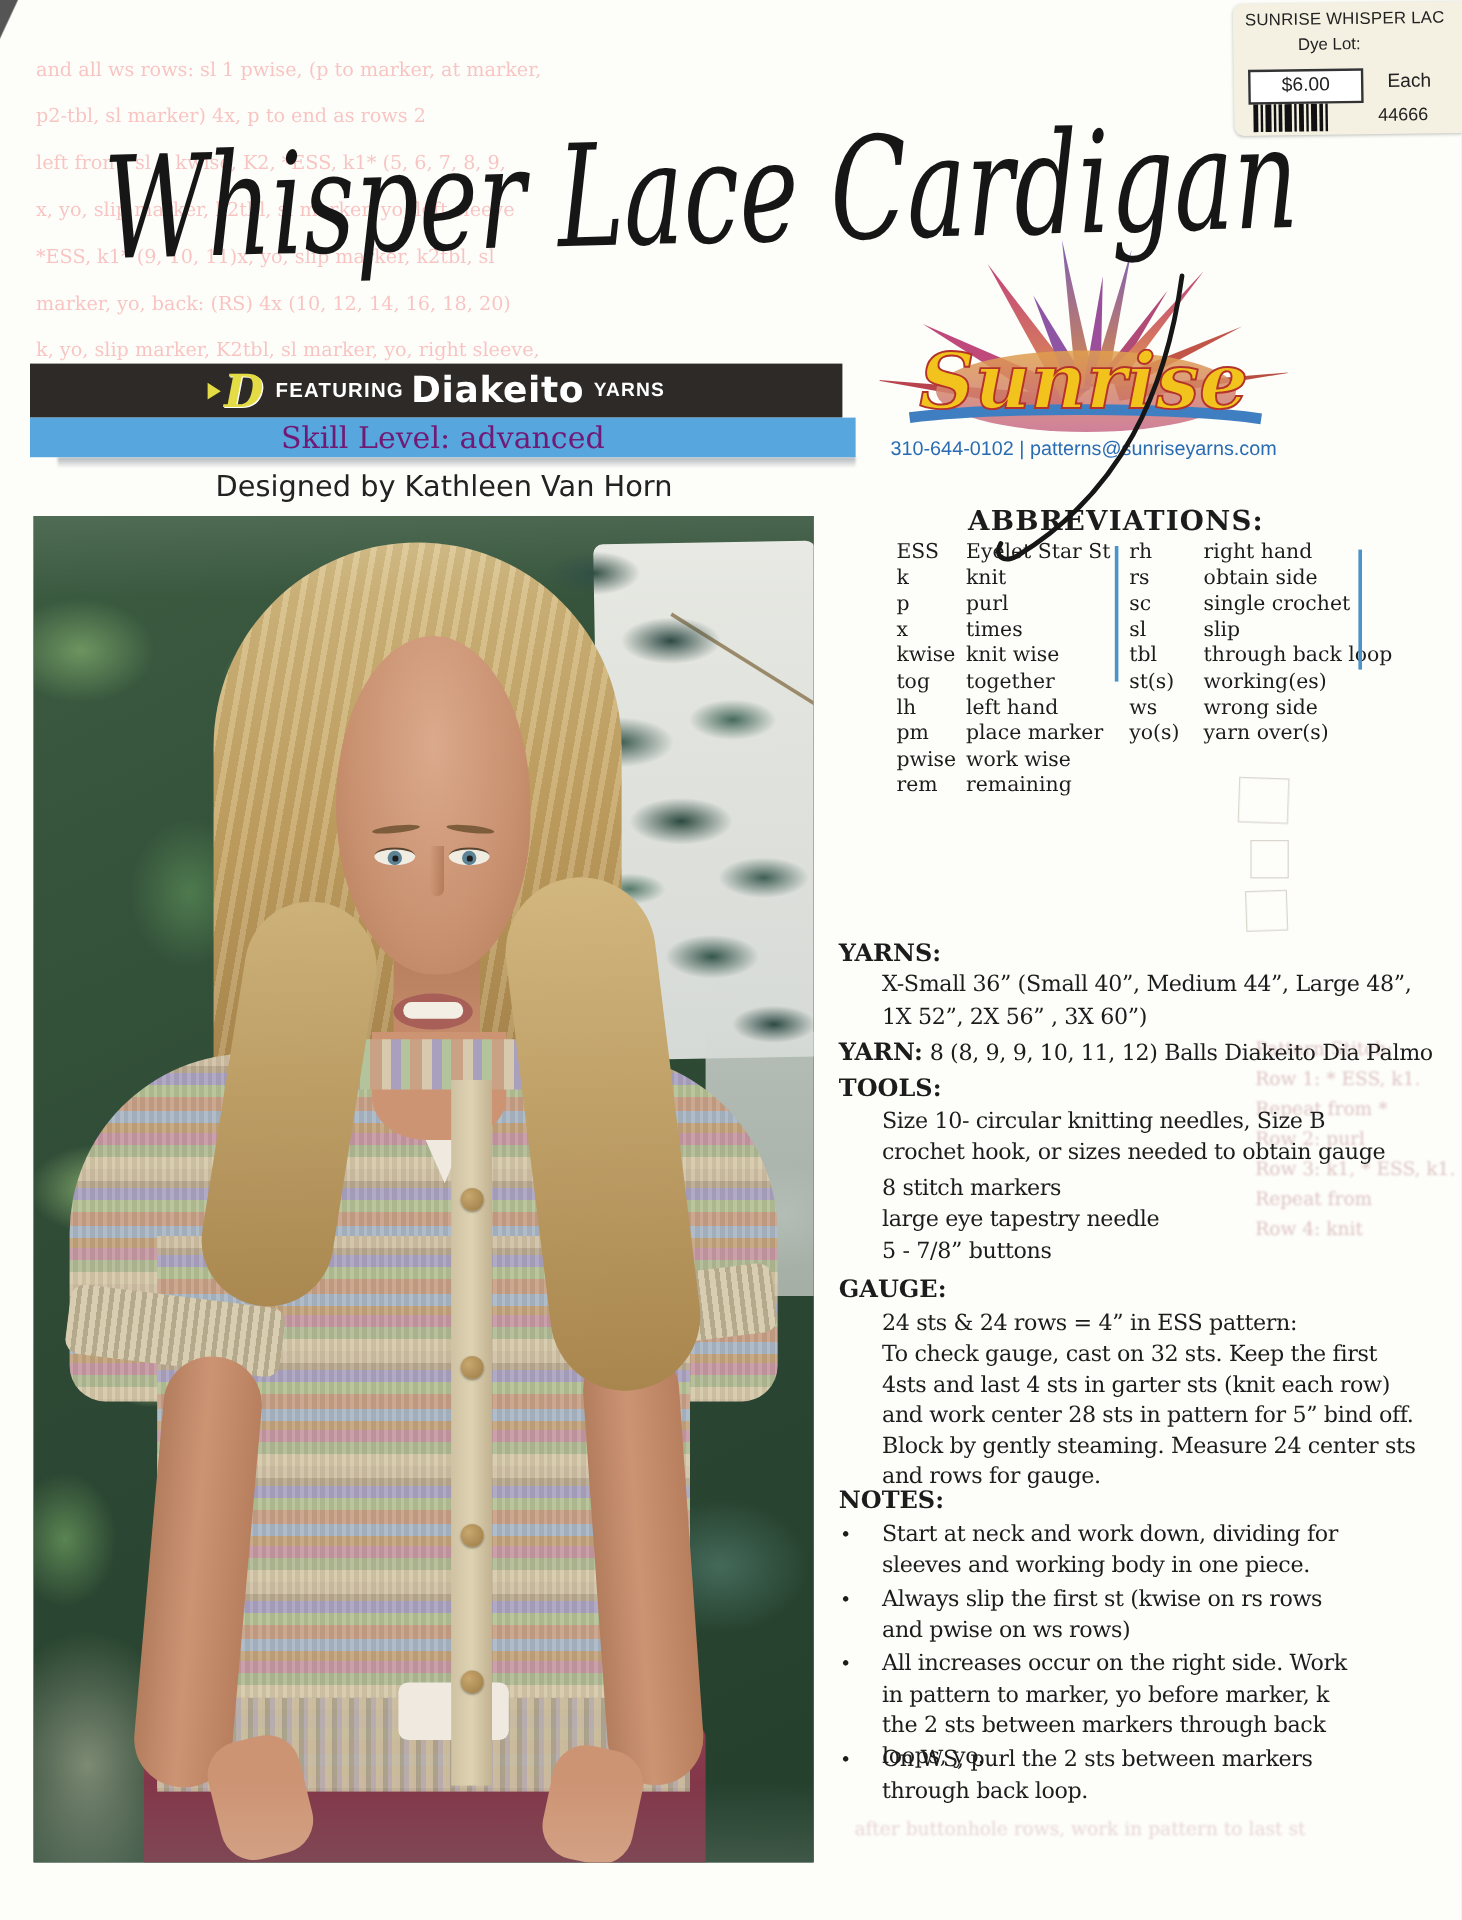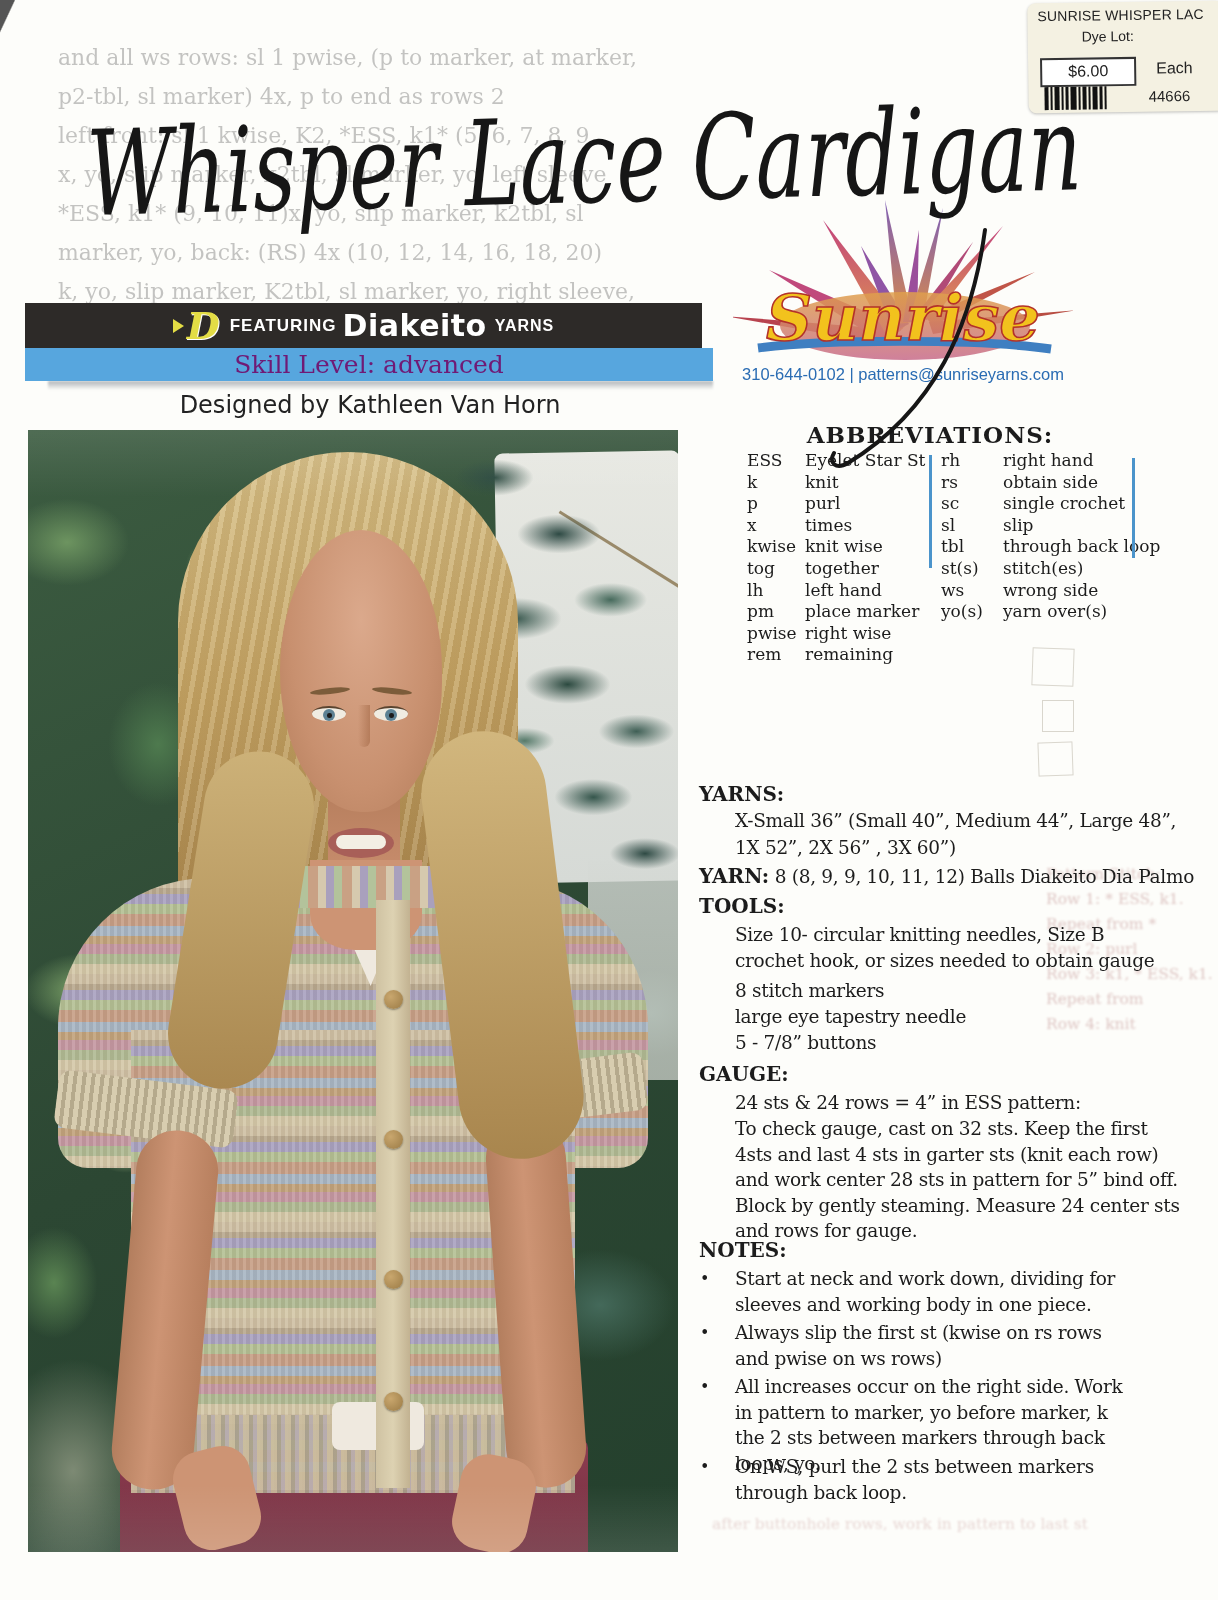--- a/index.html
+++ b/index.html
@@ -5,21 +5,21 @@
   html,body{margin:0;padding:0;background:#e9e9e9;}
   #page{position:relative;width:1218px;height:1600px;background:#fdfdfa;overflow:hidden;
         font-family:"DejaVu Serif",serif;color:#1c1c1c;}
   .abs{position:absolute;}
   .ni{pointer-events:none;}
 
   
   #corner-mark{left:0;top:0;width:16px;height:46px;background:linear-gradient(115deg,#555 0 38%,transparent 42%);}
 
   
-  .ghost{color:#404040;opacity:.30;filter:blur(.6px);font-size:22px;line-height:39px;margin-left:28px;}
+  .ghost{color:#ef4444;opacity:.30;filter:blur(.6px);font-size:16px;line-height:39px;}
   .ghost2{color:#7f1d1d;opacity:.26;filter:blur(.8px);font-size:15.5px;line-height:25px;}
   .ghost-sq{border:1.5px solid rgba(150,140,120,.35);filter:blur(.4px);}
 
   
   #title-svg text{font-family:"DejaVu Serif",serif;font-style:italic;fill:#161616;}
 
   
   #price-tag{left:1028px;top:2px;width:196px;height:110px;background:#f4f1e2;border-radius:8px;
              transform:rotate(-.8deg);box-shadow:0 1px 3px rgba(0,0,0,.25);
              font-family:"Liberation Sans",sans-serif;color:#222;z-index:9;}
@@ -283,21 +283,21 @@
       <div class="abbr-row">
           <span class="term-l">lh</span>
           <span>left hand</span>
         </div>
       <div class="abbr-row">
           <span class="term-l">pm</span>
           <span>place marker</span>
         </div>
       <div class="abbr-row">
           <span class="term-l">pwise</span>
-          <span>right wise</span>
+          <span>work wise</span>
         </div>
       <div class="abbr-row">
           <span class="term-l">rem</span>
           <span>remaining</span>
         </div>
     </div>
     <div class="abs divider" style="left:229px;top:52px;height:113px;"></div>
     <div class="abs abbr-col" style="left:241px;width:220px;">
       <div class="abbr-row">
           <span class="term-r">rh</span>
@@ -314,21 +314,21 @@
       <div class="abbr-row">
           <span class="term-r">sl</span>
           <span>slip</span>
         </div>
       <div class="abbr-row">
           <span class="term-r">tbl</span>
           <span>through back loop</span>
         </div>
       <div class="abbr-row">
           <span class="term-r">st(s)</span>
-          <span>stitch(es)</span>
+          <span>working(es)</span>
         </div>
       <div class="abbr-row">
           <span class="term-r">ws</span>
           <span>wrong side</span>
         </div>
       <div class="abbr-row">
           <span class="term-r">yo(s)</span>
           <span>yarn over(s)</span>
         </div>
     </div>

